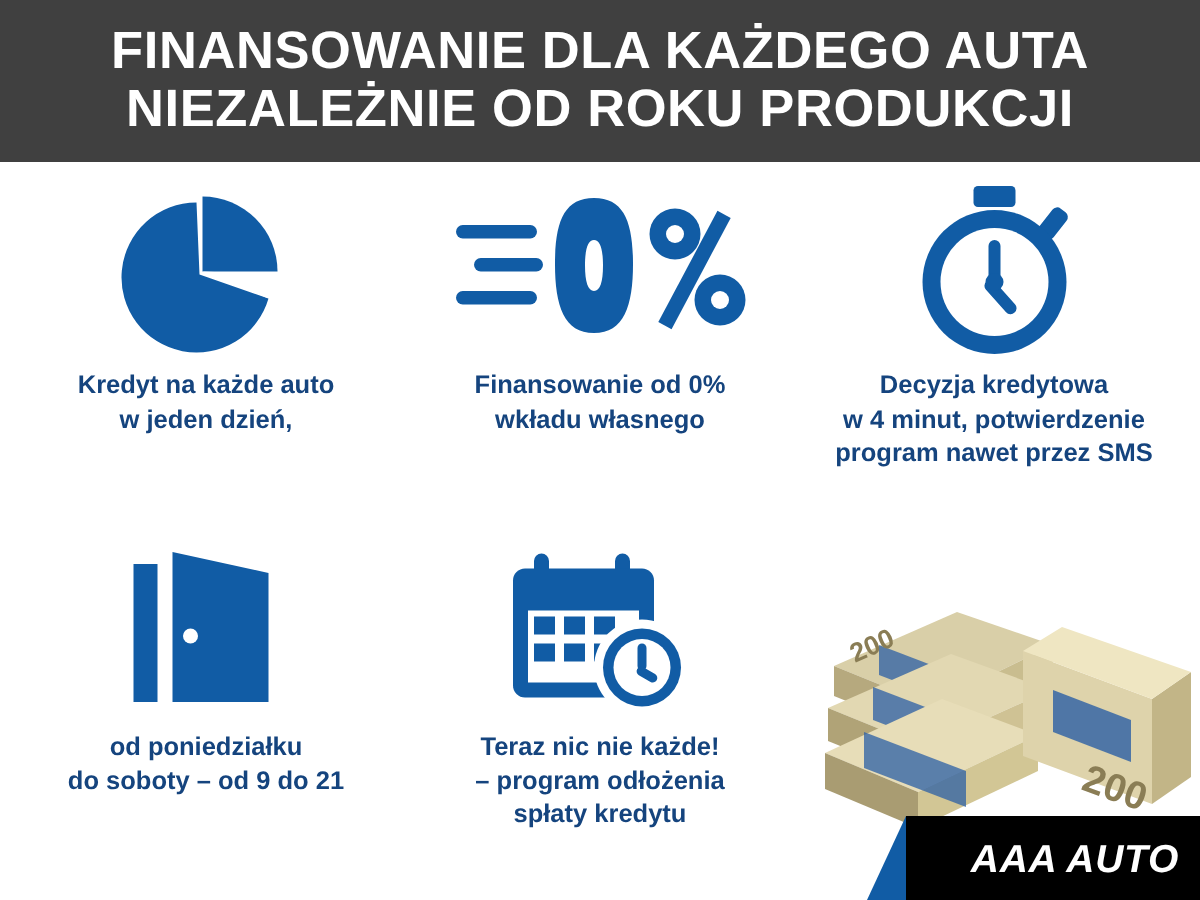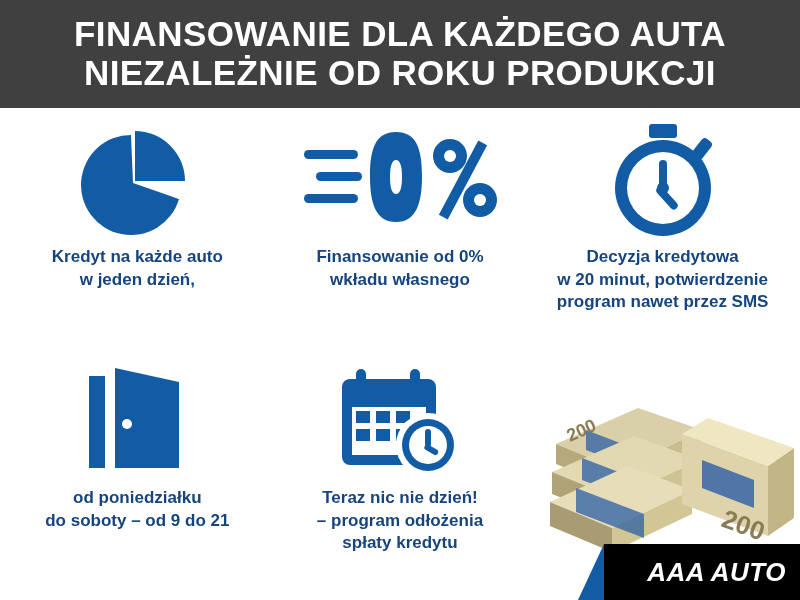--- a/index.html
+++ b/index.html
@@ -159,21 +159,21 @@
           <rect class="blue" x="95" y="16" width="12" height="22" rx="4" transform="rotate(38 101 27)"></rect>
           <circle class="blue" cx="62" cy="66" r="48"></circle>
           <circle class="white" cx="62" cy="66" r="36"></circle>
           <rect class="blue" x="58" y="38" width="8" height="32" rx="4"></rect>
           <rect class="blue" x="62" y="62" width="8" height="28" rx="4" transform="rotate(-42 66 76)"></rect>
           <circle class="blue" cx="62" cy="66" r="6"></circle>
         </svg>
       </div>
       <div class="caption">
         <span>Decyzja kredytowa</span>
-        <span>w 20 minut, potwierdzenie</span>
+        <span>w 4 minut, potwierdzenie</span>
         <span>program nawet przez SMS</span>
       </div>
     </div>
 
     <div class="cell">
       <div class="icon-wrap">
         <svg width="124" height="112" viewBox="0 0 124 112" aria-hidden="true">
           <rect class="blue" x="14" y="10" width="16" height="92"></rect>
           <path class="blue" d="M40 2 L104 16 L104 102 L40 102 Z"></path>
           <circle class="white" cx="52" cy="58" r="5"></circle>
@@ -201,21 +201,21 @@
             <rect x="62" y="66" width="14" height="12"></rect>
           </g>
           <circle class="white" cx="94" cy="82" r="32"></circle>
           <circle class="blue" cx="94" cy="82" r="26"></circle>
           <circle class="white" cx="94" cy="82" r="19"></circle>
           <rect class="blue" x="91" y="66" width="6" height="18" rx="3"></rect>
           <rect class="blue" x="93" y="80" width="6" height="15" rx="3" transform="rotate(-60 96 86)"></rect>
         </svg>
       </div>
       <div class="caption">
-        <span>Teraz nic nie dzień!</span>
+        <span>Teraz nic nie każde!</span>
         <span>– program odłożenia</span>
         <span>spłaty kredytu</span>
       </div>
     </div>
 
     <div class="cell money-cell">
       <svg class="money-art" viewBox="0 0 252 180" aria-hidden="true">
         <g>
 
           <polygon points="14,58 96,22 160,44 78,84" fill="#d9cfa8"></polygon>

